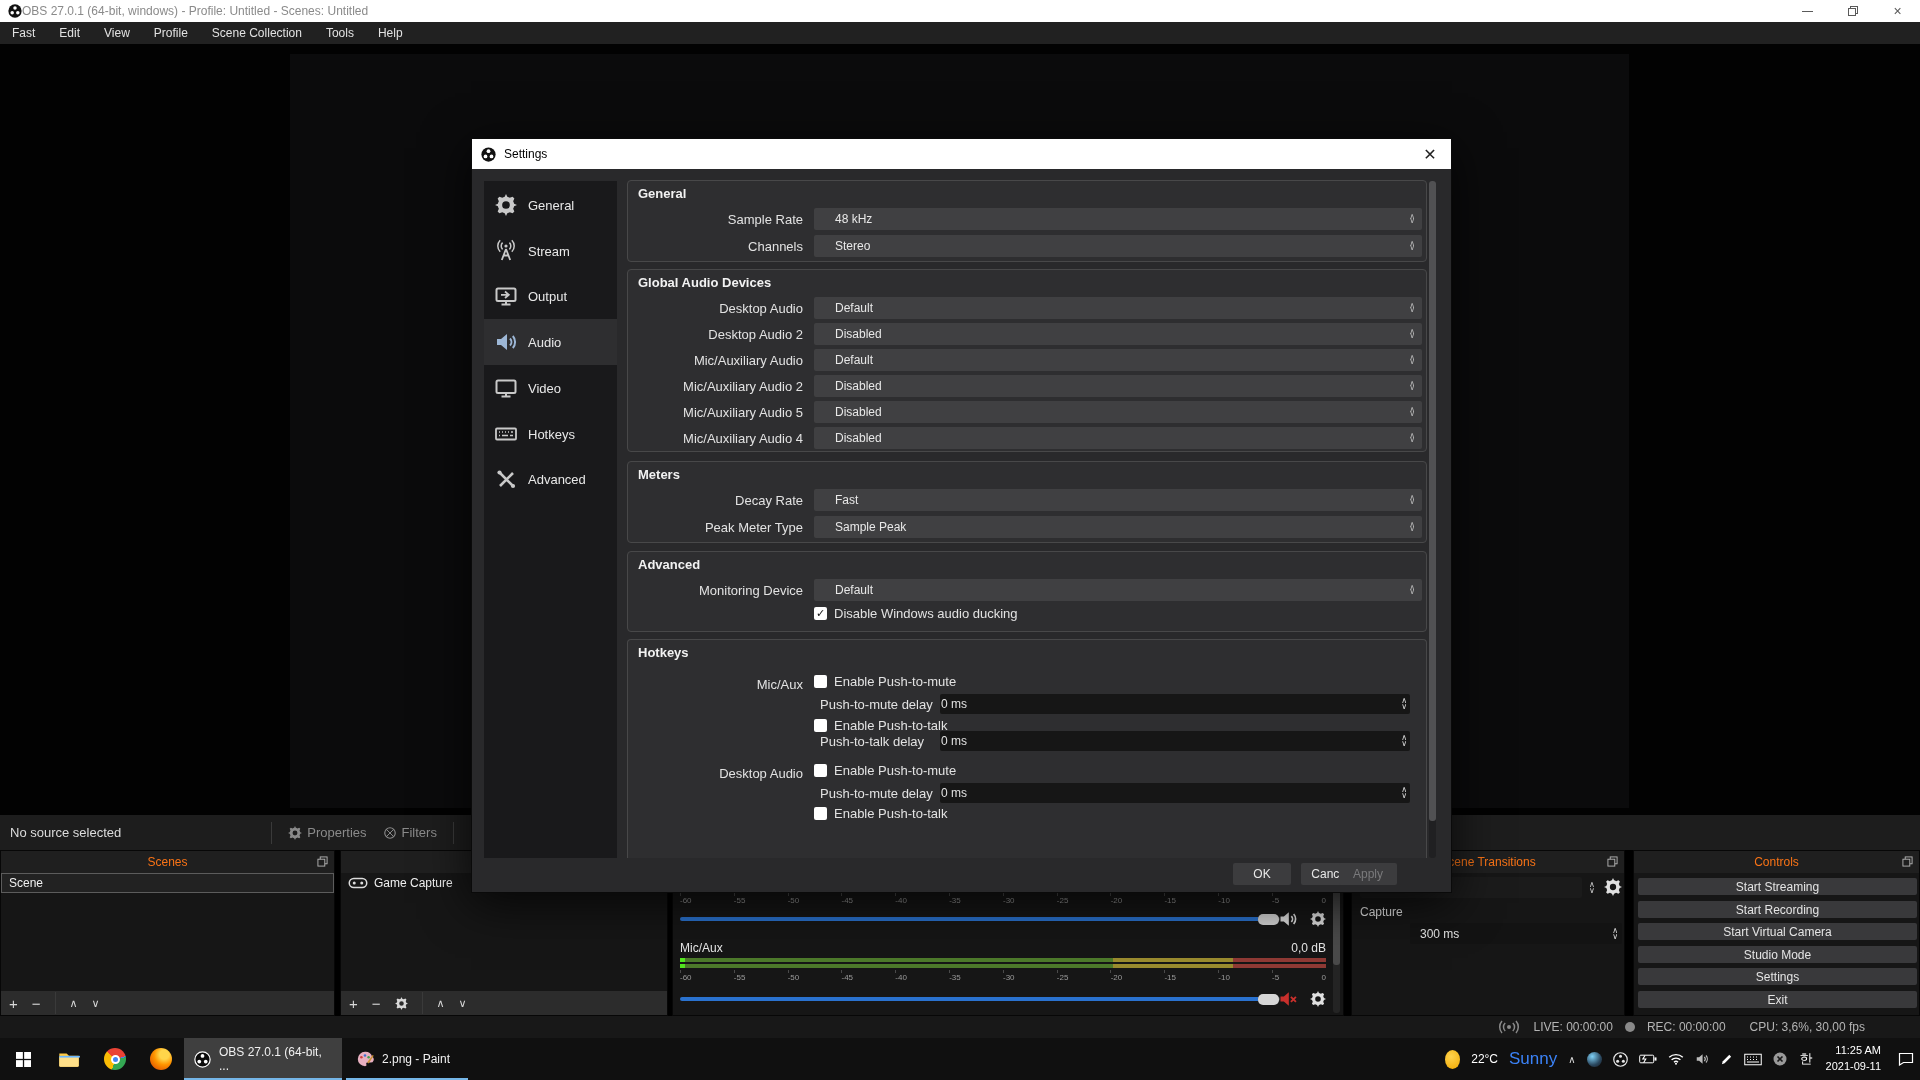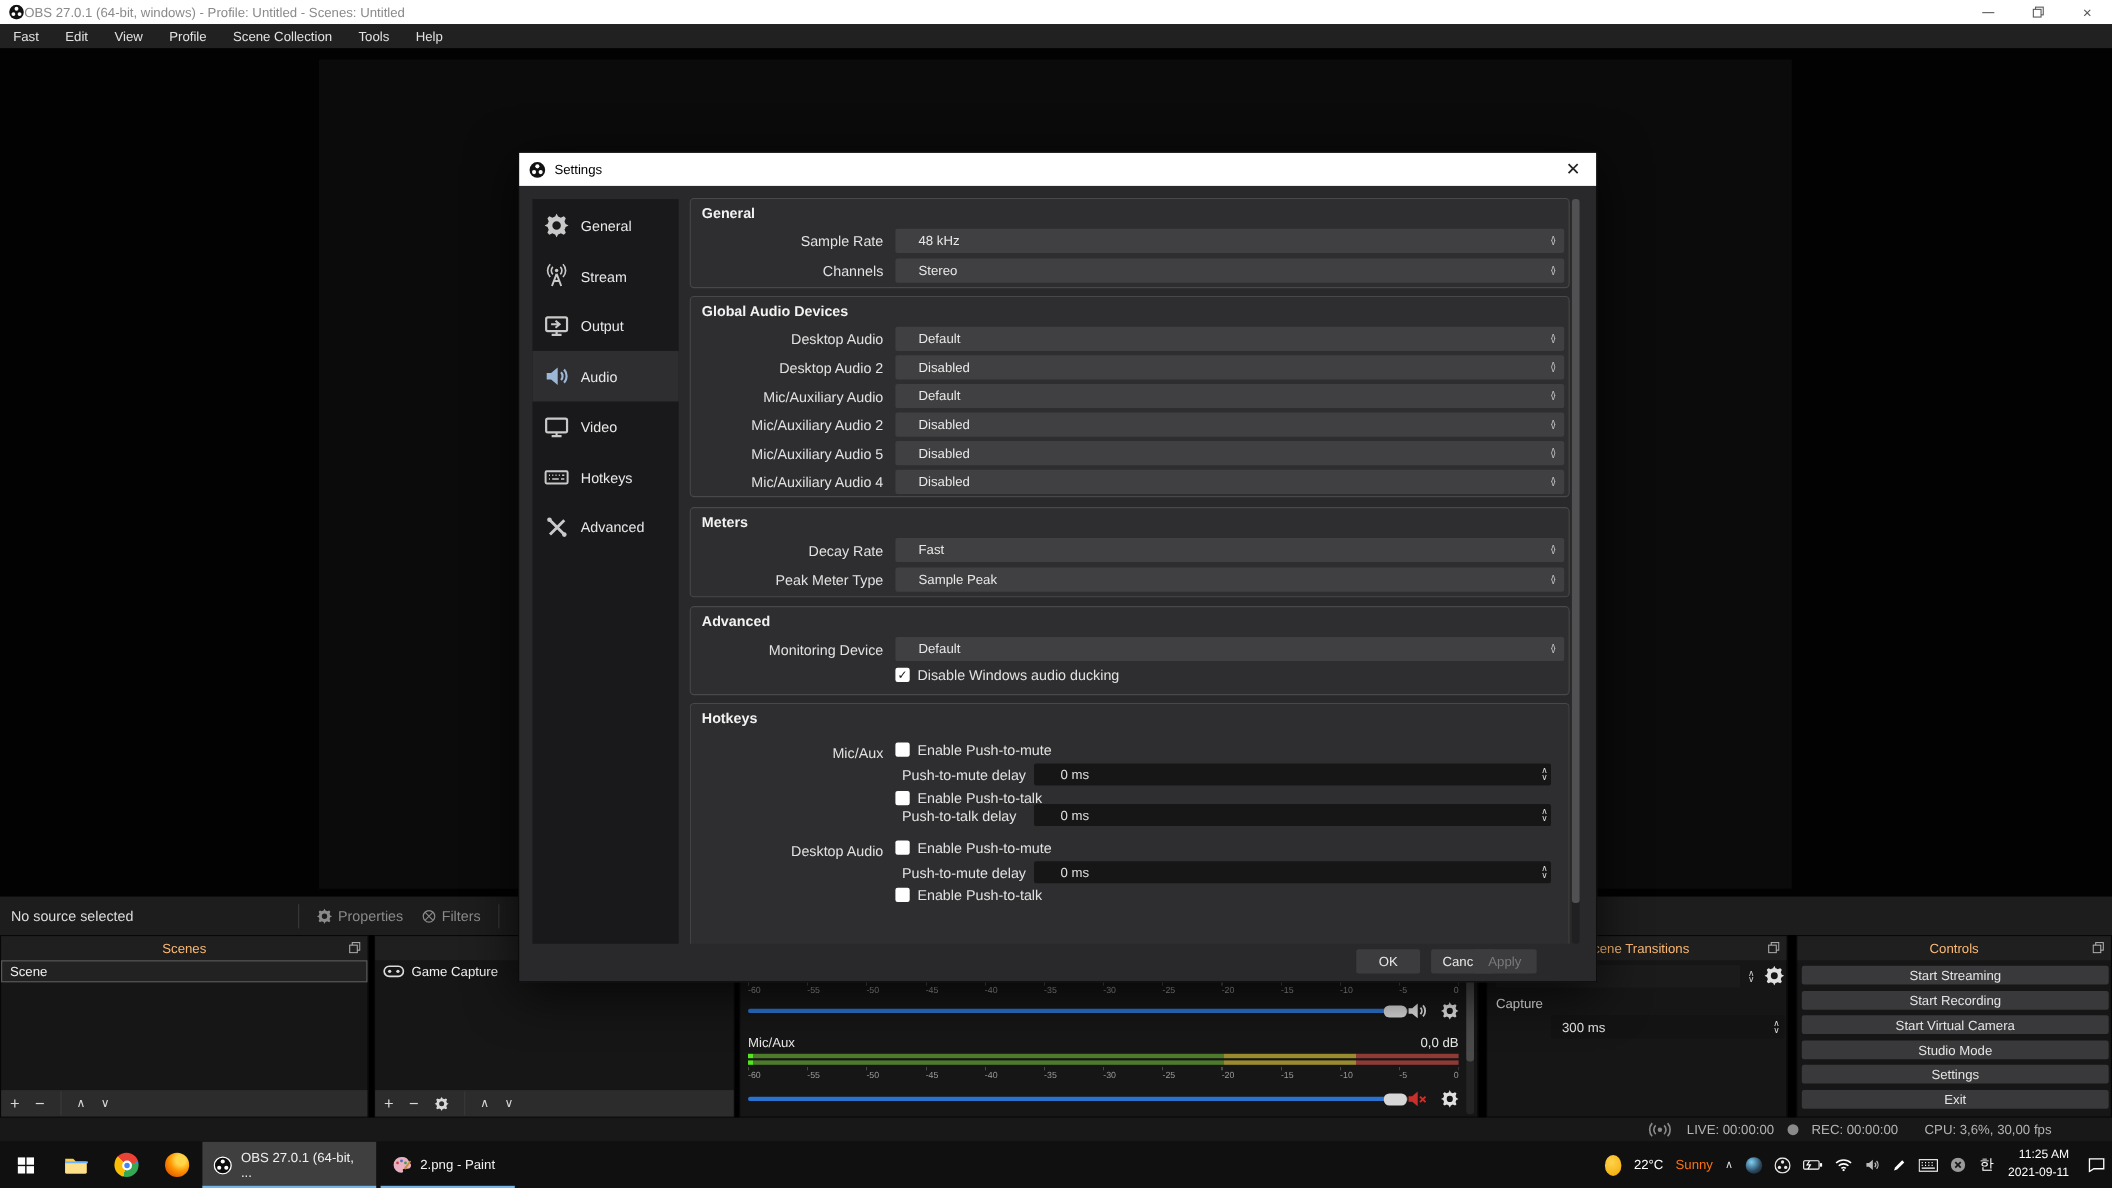--- a/index.html
+++ b/index.html
@@ -17,21 +17,21 @@
 
 #canvas{left:0;top:44px;width:1920px;height:771px;background:#020202}
 #previewrect{left:290px;top:10px;width:1339px;height:754px;background:#0b0b0c}
 
 #srctoolbar{left:0;top:815px;width:1920px;height:35px;background:#1d1d1d;display:flex;align-items:center}
 #srctoolbar .status{font-size:13px;color:#dcdcdc;margin-left:10px}
 .vsep{width:1px;height:22px;background:#3a3a3a;margin:0 8px}
 .tbbtn{display:flex;align-items:center;gap:5px;color:#8a8a8a;font-size:13px;padding:0 8px}
 
 .dock{background:#161616;border:1px solid #070707}
-.dockhead{height:22px;background:#1f1f1f;display:flex;align-items:center;justify-content:center;position:relative;font-size:12px;color:#fdba74}
+.dockhead{height:22px;background:#1f1f1f;display:flex;align-items:center;justify-content:center;position:relative;font-size:12px;color:#f97316}
 .dockfloat{position:absolute;right:6px;top:5px;color:#b5b5b5}
 .docktool{position:absolute;left:0;right:0;bottom:0;height:24px;background:#2c2c2c;display:flex;align-items:center;padding-left:8px;gap:14px;color:#d8d8d8}
 .tico{font-size:15px;line-height:1;color:#d8d8d8}
 .listrow{position:absolute;left:0;right:0;top:22px;height:20px;display:flex;align-items:center;font-size:12px;color:#f0f0f0}
 .selrow{background:#222;border:1px solid #5c5c5c}
 
 .ruler{position:absolute;display:flex;justify-content:space-between;font-size:8px;color:#9a9a9a;background:repeating-linear-gradient(90deg,#4a4a4a 0 1px,transparent 1px 53.8px);background-size:100% 3px;background-repeat:no-repeat;padding-top:3px}
 .slidertrack{position:absolute;height:4px;border-radius:2px;background:linear-gradient(90deg,#2a72cf 0 578px,#4a4a4a 578px 100%)}
 .sliderhandle{position:absolute;width:21px;height:11px;border-radius:5px;background:#d6d6d6}
 .meter{position:absolute;height:4px}
@@ -60,21 +60,21 @@
 .sbico{width:24px;height:24px;color:#c9c9c9;display:flex;align-items:center;justify-content:center}
 .sbico.blue{color:#9db7d6}
 .group{position:absolute;left:155px;width:800px;background:#2e2e30;border:1px solid #484849;border-radius:4px}
 .group .ghead{position:absolute;left:10px;top:5px;font-weight:bold;font-size:13px;color:#f2f2f2}
 .flabel{position:absolute;left:0;width:175px;text-align:right;font-size:13px;color:#e2e2e2}
 .combo{position:absolute;left:186px;width:608px;height:22px;background:#404042;border-radius:2px;display:flex;align-items:center;padding-left:21px;font-size:12px;color:#e8e8e8}
 .combo .updn{position:absolute;right:7px;display:flex;flex-direction:column;line-height:4.5px;font-size:8px;color:#b8b8b8;text-align:center}
 .cb{width:13px;height:13px;background:#fff;border-radius:2px;display:inline-flex;align-items:center;justify-content:center;font-size:11px;color:#111;flex:none}
 .cbrow{position:absolute;display:flex;align-items:center;gap:7px;font-size:13px;color:#e2e2e2}
 .hk-delay-label{position:absolute;left:192px;width:113px;font-size:13px;color:#e2e2e2}
-.hk-field{position:absolute;left:312px;width:470px;height:20px;background:#161616;border-radius:2px;display:flex;align-items:center;padding-left:24px;font-size:12px;color:#e0e0e0}
+.hk-field{position:absolute;left:312px;width:470px;height:20px;background:#161616;border-radius:2px;display:flex;align-items:center;padding-left:1px;font-size:12px;color:#e0e0e0}
 .hk-field .spinarrows{right:3px}
 #dlgscroll{position:absolute;right:15px;top:42px;width:7px;height:677px;background:#202022;border-radius:3px}
 #dlgscroll .thumb{position:absolute;left:0;top:0;width:7px;height:640px;background:#515153;border-radius:3px}
 .dlgbtn{position:absolute;top:724px;width:58px;height:22px;background:#3c3c3e;border-radius:2px;display:flex;align-items:center;justify-content:center;font-size:12px;color:#e8e8e8}
 .dlgbtn.disabled{color:#7a7a7c}
 </style>
 </head>
 <body>
 
 <div class="abs" id="titlebar">
@@ -370,21 +370,21 @@
         </svg>
     </span>
     <span>2.png - Paint</span>
     <span class="uline"></span>
   </div>
   <div id="trayarea">
     <span>
         <div style="width:15px;height:19px;border-radius:50%;background:radial-gradient(circle at 40% 35%,#ffd34d,#f0a800)"></div>
       </span>
     <span style="font-size:12px;color:#fff">22°C</span>
-    <span style="font-size:12px;color:#f97316">Sunny</span>
+    <span style="font-size:17px;color:#3b82f6">Sunny</span>
     <span class="trayico" style="font-size:10px;color:#ddd">∧</span>
     <span class="trayico">
         <div style="width:15px;height:15px;border-radius:50%;background:radial-gradient(circle at 35% 30%,#7fd1f7,#2a475e 60%,#171a21)"></div>
       </span>
     <span class="trayico">
       <svg width="15" height="15" viewBox="0 0 20 20">
           <circle cx="10" cy="10" r="9" fill="none" stroke="#e8e8e8" stroke-width="1.6"></circle>
           <circle cx="10" cy="5.8" r="2" fill="#e8e8e8"></circle>
           <circle cx="6.2" cy="12.4" r="2" fill="#e8e8e8"></circle>
           <circle cx="13.8" cy="12.4" r="2" fill="#e8e8e8"></circle>

